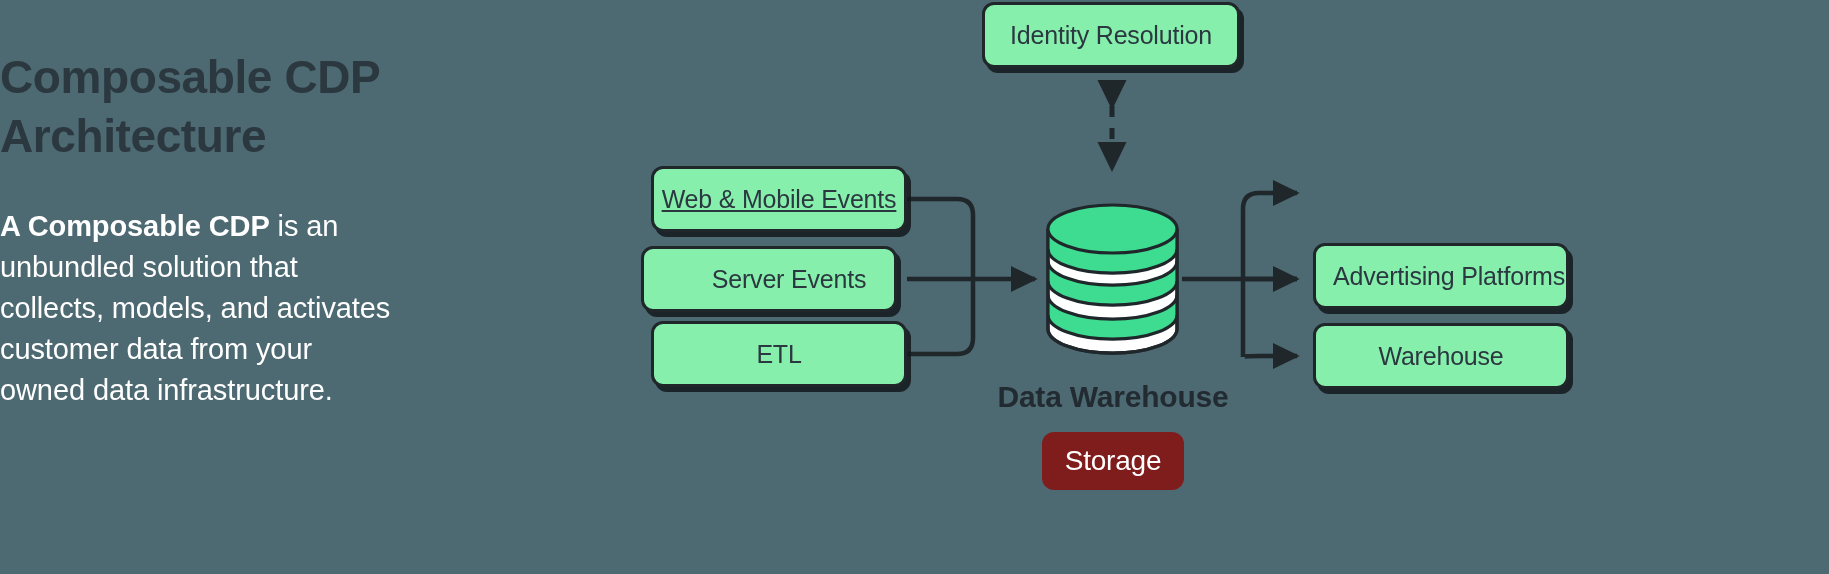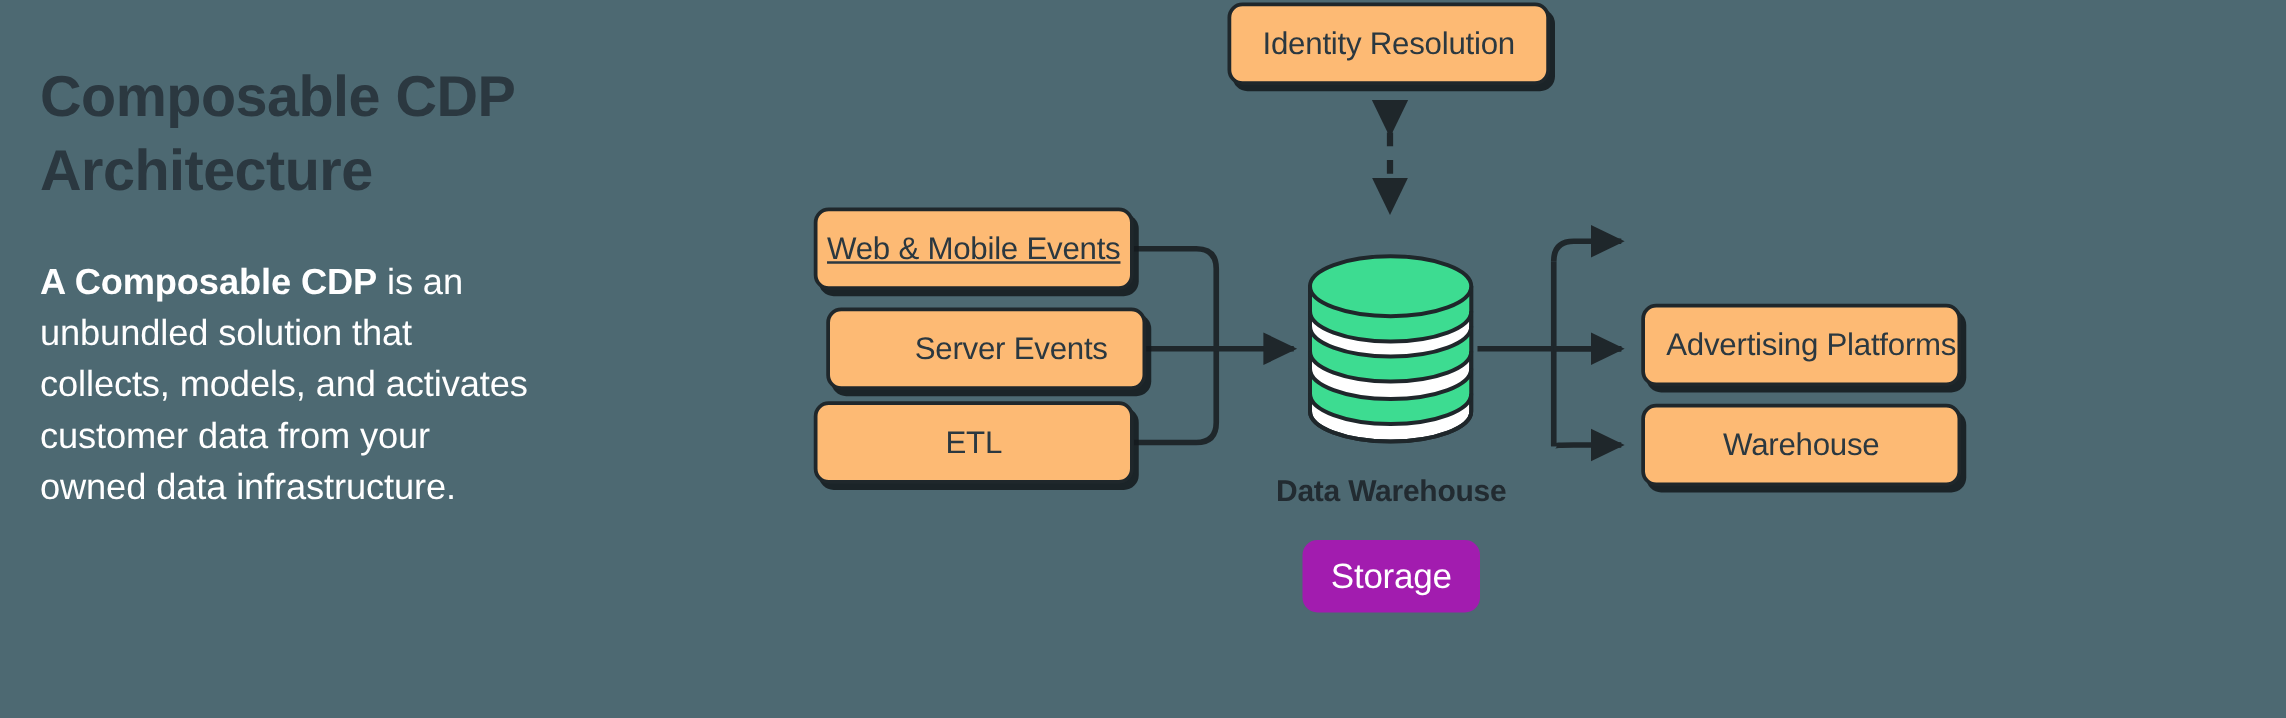--- a/index.html
+++ b/index.html
@@ -17,21 +17,20 @@
     background: #4d6972;
     overflow: hidden;
   }
 
   
   #left-col {
     position: absolute;
     left: 0px;
     top: 48px;
     width: 470px;
-    margin-left: 32px;
   }
   #page-title {
     font-size: 46px;
     font-weight: bold;
     line-height: 1.28;
     color: #2b3840;
     letter-spacing: -0.4px;
     margin: 0;
     max-width: 430px;
   }
@@ -60,36 +59,36 @@
     position: absolute;
     left: 0;
     top: 0;
     width: 1829px;
     height: 574px;
     pointer-events: none;
   }
 
   .node-box {
     position: absolute;
-    background: #fdba74;
+    background: #86efac;
     border: 3px solid #1f272b;
     border-radius: 12px;
     box-shadow: 4px 5px 0 rgba(20,26,30,0.88);
     display: flex;
     align-items: center;
     justify-content: center;
     box-sizing: border-box;
     color: #2b3840;
     font-size: 25px;
     letter-spacing: -0.2px;
   }
 
   
   #box-web    { left: 651px; top: 166px; width: 256px; height: 66px; text-decoration: underline; }
-  #box-server { left: 661px; top: 246px; width: 256px; height: 66px; padding-left: 40px; }
+  #box-server { left: 641px; top: 246px; width: 256px; height: 66px; padding-left: 40px; }
   #box-etl    { left: 651px; top: 321px; width: 256px; height: 66px; }
 
   
   #box-identity { left: 982px; top: 2px; width: 258px; height: 66px; }
 
   
   #box-marketing { left: 1313px; top: 160px; width: 256px; height: 66px; }
   #box-ads       { left: 1313px; top: 243px; width: 256px; height: 66px; padding-left: 16px; }
   #box-analytics { left: 1313px; top: 323px; width: 256px; height: 66px; }
 
@@ -102,33 +101,33 @@
     height: 152px;
   }
   #db-wrap svg { display: block; }
 
   #db-label {
     position: absolute;
     left: 982px;
     top: 380px;
     width: 262px;
     text-align: center;
-    font-size: 24px;
+    font-size: 30px;
     font-weight: bold;
     color: #222b31;
     letter-spacing: -0.2px;
   }
 
   #storage-badge {
     position: absolute;
     left: 1042px;
     top: 432px;
     width: 142px;
     height: 58px;
-    background: #a21caf;
+    background: #7f1d1d;
     border-radius: 12px;
     display: flex;
     align-items: center;
     justify-content: center;
     color: #ffffff;
     font-size: 28px;
     letter-spacing: -0.2px;
   }
 </style>
 </head>

